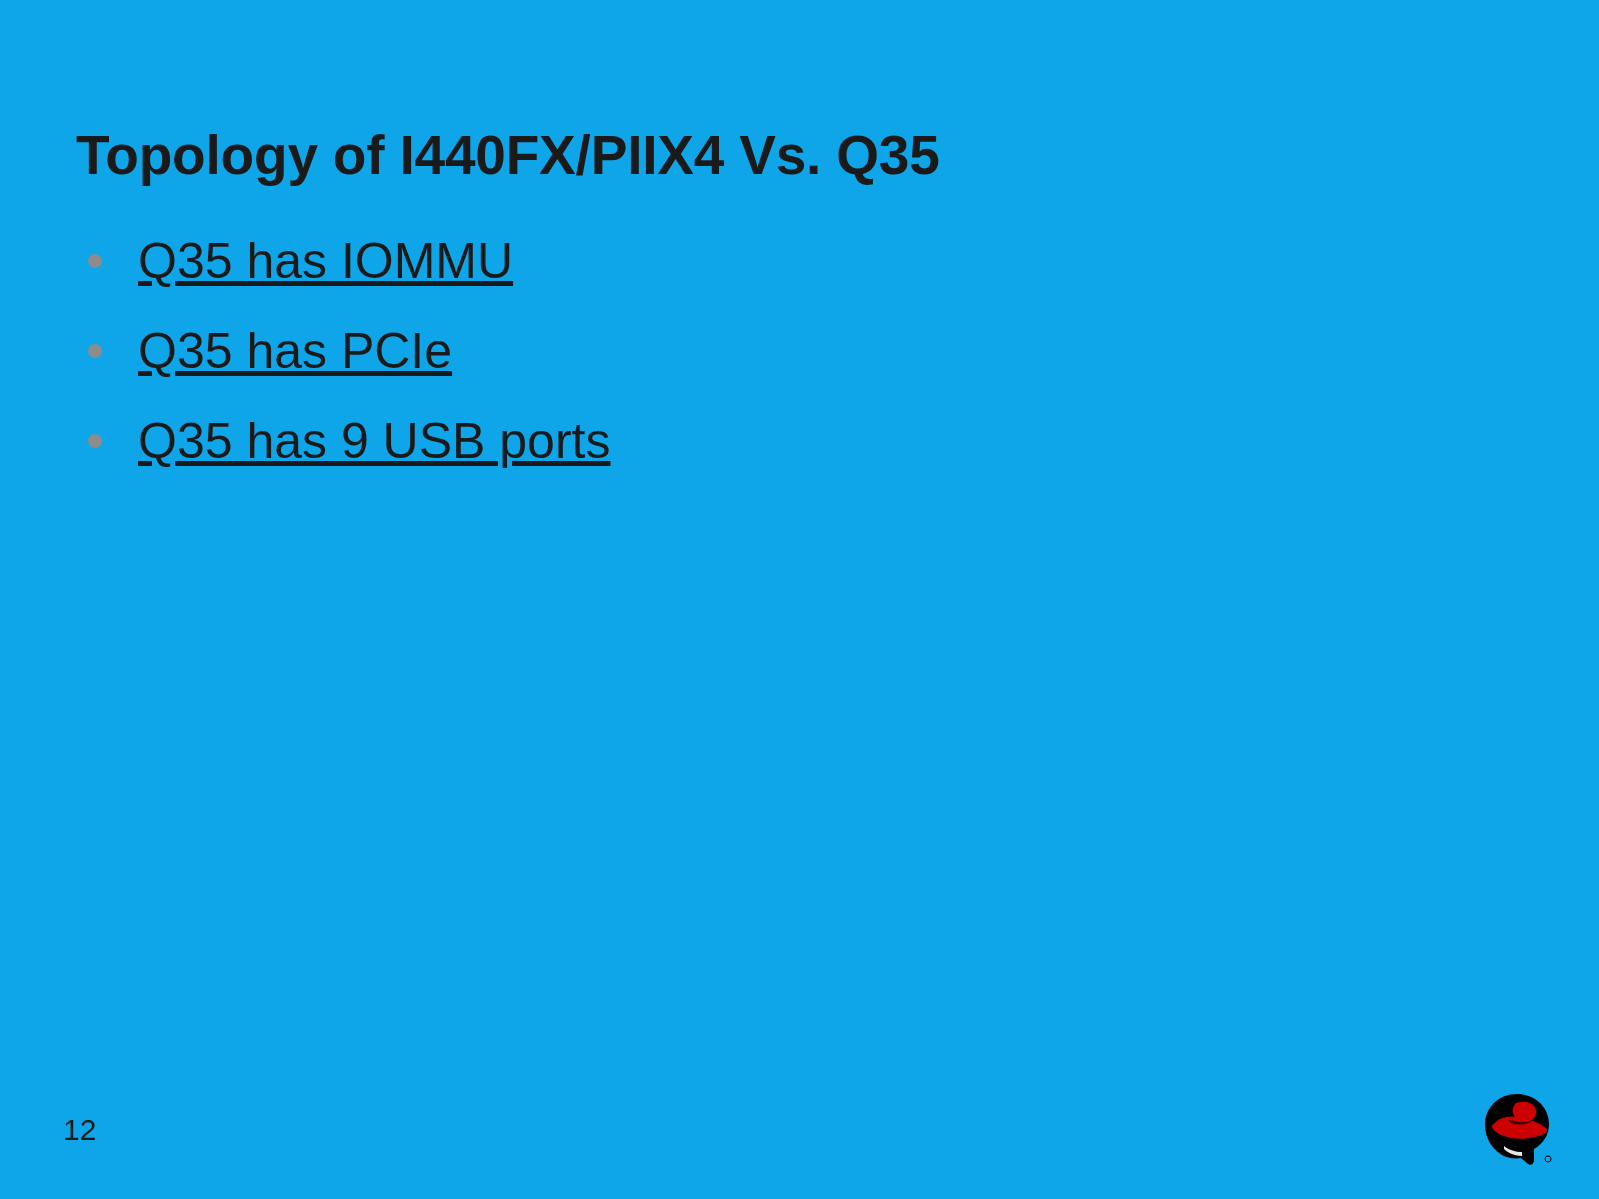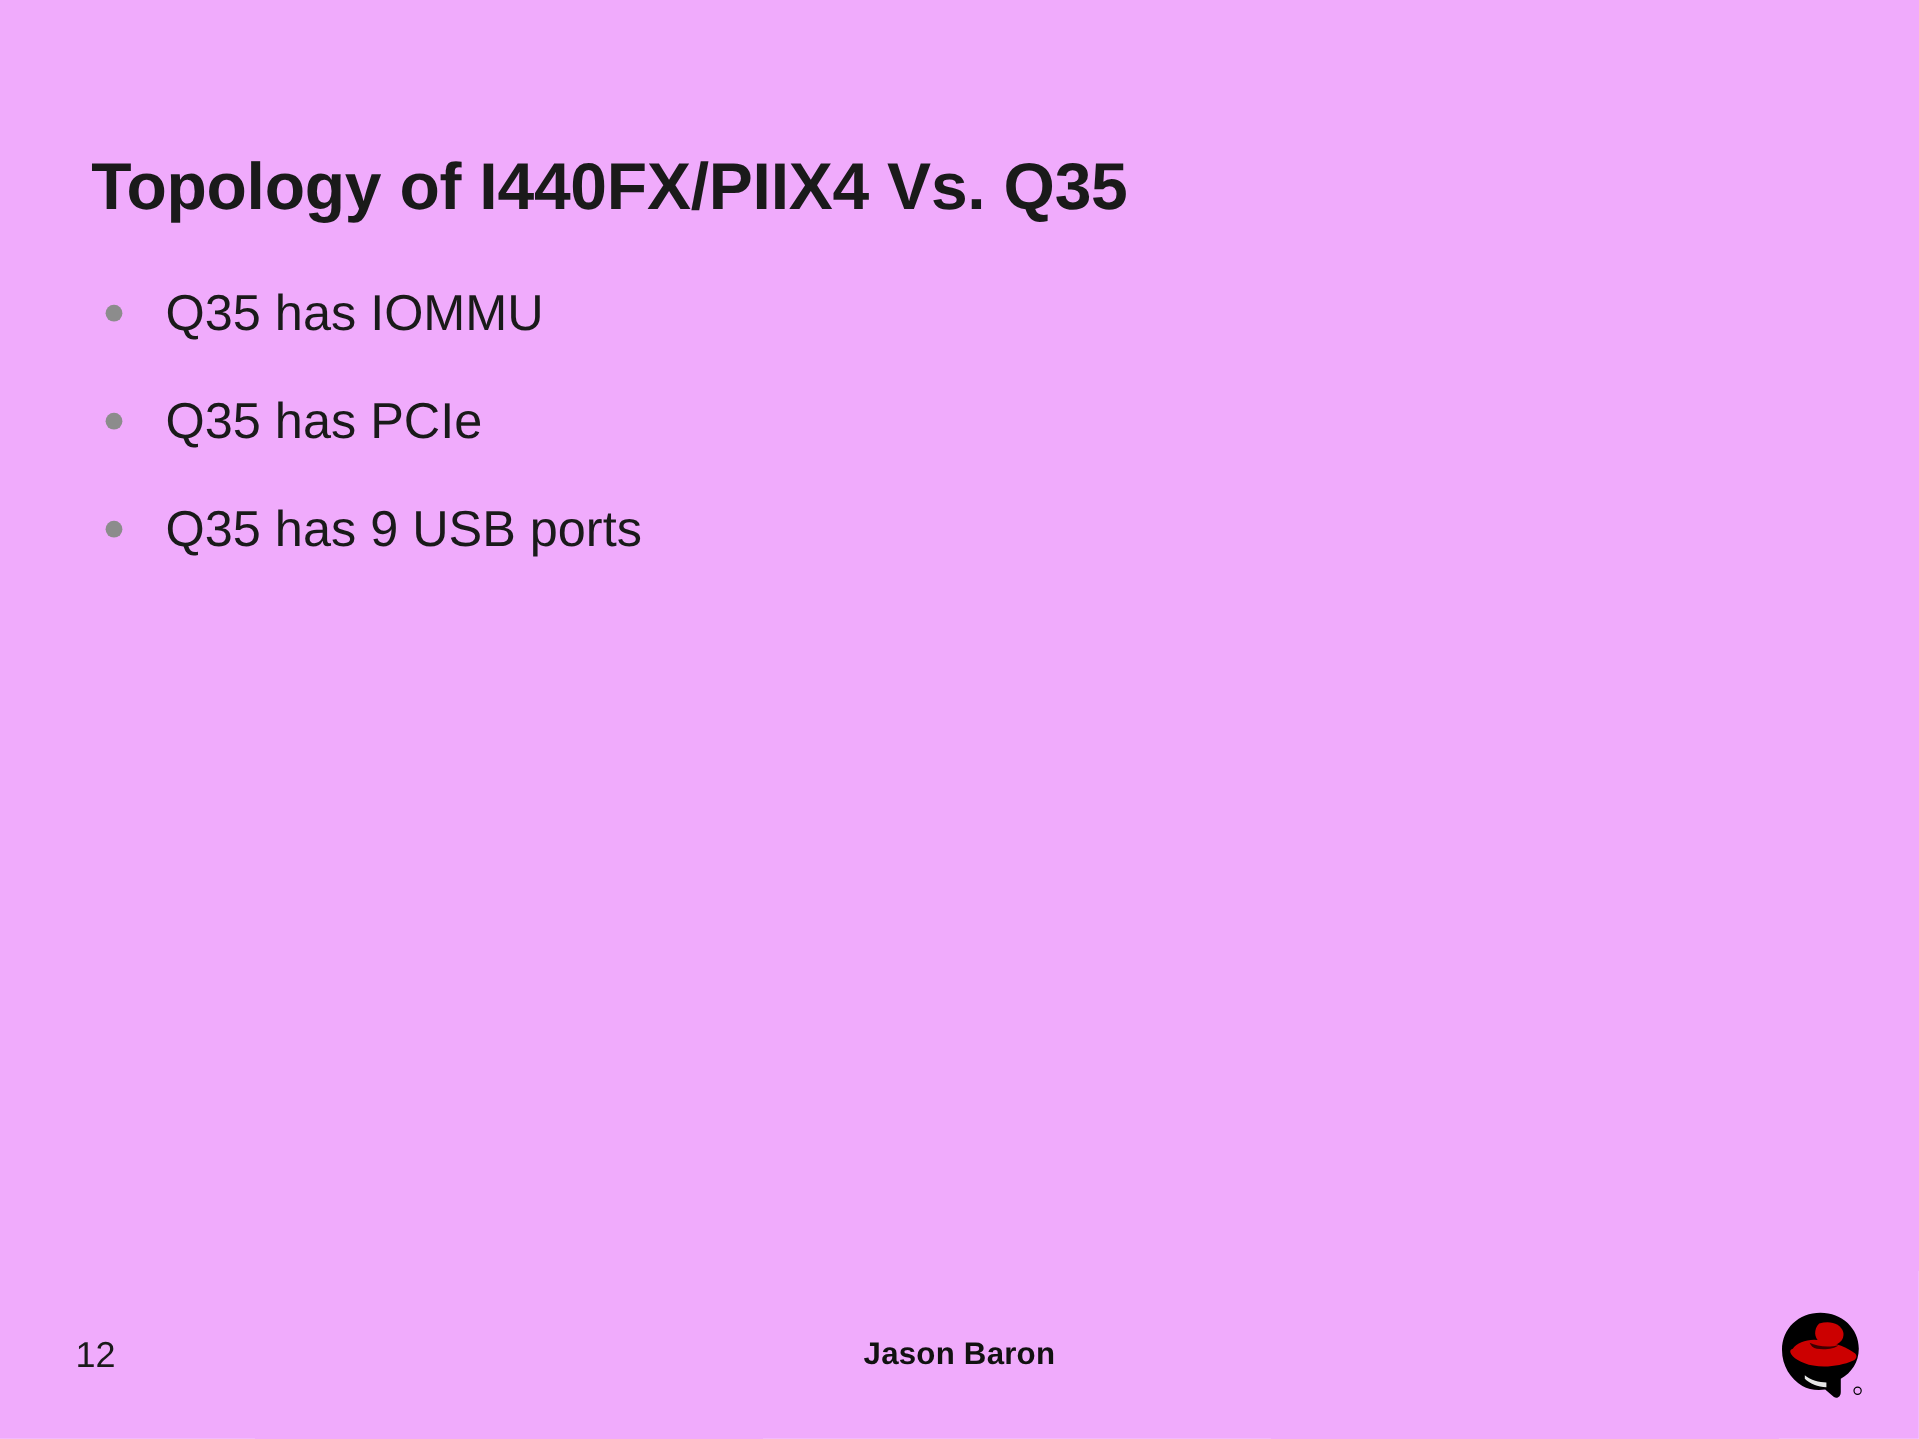--- a/index.html
+++ b/index.html
@@ -12,21 +12,21 @@
     height: 1199px;
     position: relative;
     overflow: hidden;
     font-family: "Liberation Sans", "DejaVu Sans", sans-serif;
     -webkit-font-smoothing: antialiased;
   }
 
   .slide {
     position: absolute;
     inset: 0;
-    background: #f0abfc;
+    background: #0ea5e9;
   }
 
   
   .slide-title {
     position: absolute;
     left: 76px;
     top: 88px;
     width: 1400px;
     font-size: 55px;
     font-weight: bold;
@@ -55,25 +55,26 @@
     flex: 0 0 auto;
     width: 14px;
     height: 14px;
     border-radius: 50%;
     background: #8c8c8c;
     margin-top: 26px;
     margin-right: 36px;
   }
   .bullet-text {
     flex: 1 1 auto;
-    font-size: 42px;
+    font-size: 50px;
     font-weight: normal;
     line-height: 66px;
     color: #1a1a1a;
     white-space: nowrap;
+    text-decoration: underline;
   }
 
   
   .page-number {
     position: absolute;
     left: 63px;
     top: 1113px;
     font-size: 30px;
     color: #1a1a1a;
     font-weight: normal;
@@ -121,21 +122,20 @@
     <li class="bullet-row">
       <span class="bullet-marker"></span>
       <span class="bullet-text">Q35 has 9 USB ports</span>
     </li>
 
 
   </ul>
 
   <div class="page-number">12</div>
 
-  <div class="footer-author">Jason Baron</div>
 
   <div class="brand-logo">
     <svg viewBox="0 0 78 86" width="78" height="86" aria-hidden="true">
 
       <path d="M39 8
                C 57 8, 71 21, 71 38
                C 71 49, 65 58, 56 63
                L 56 74
                C 56 78, 53 80, 50 78
                L 43 72

